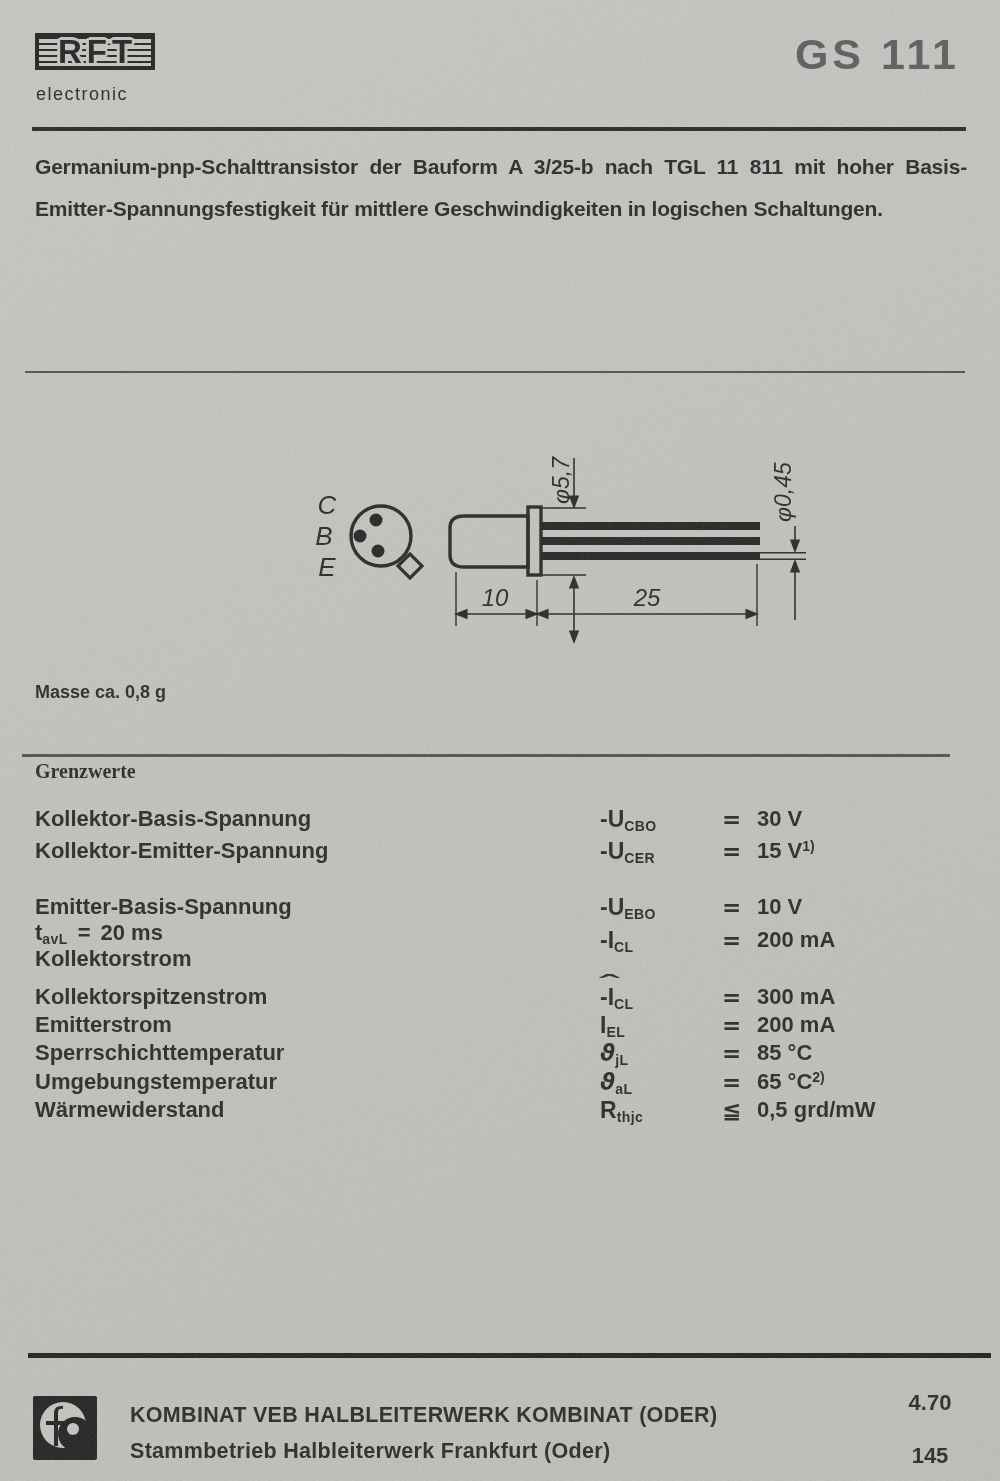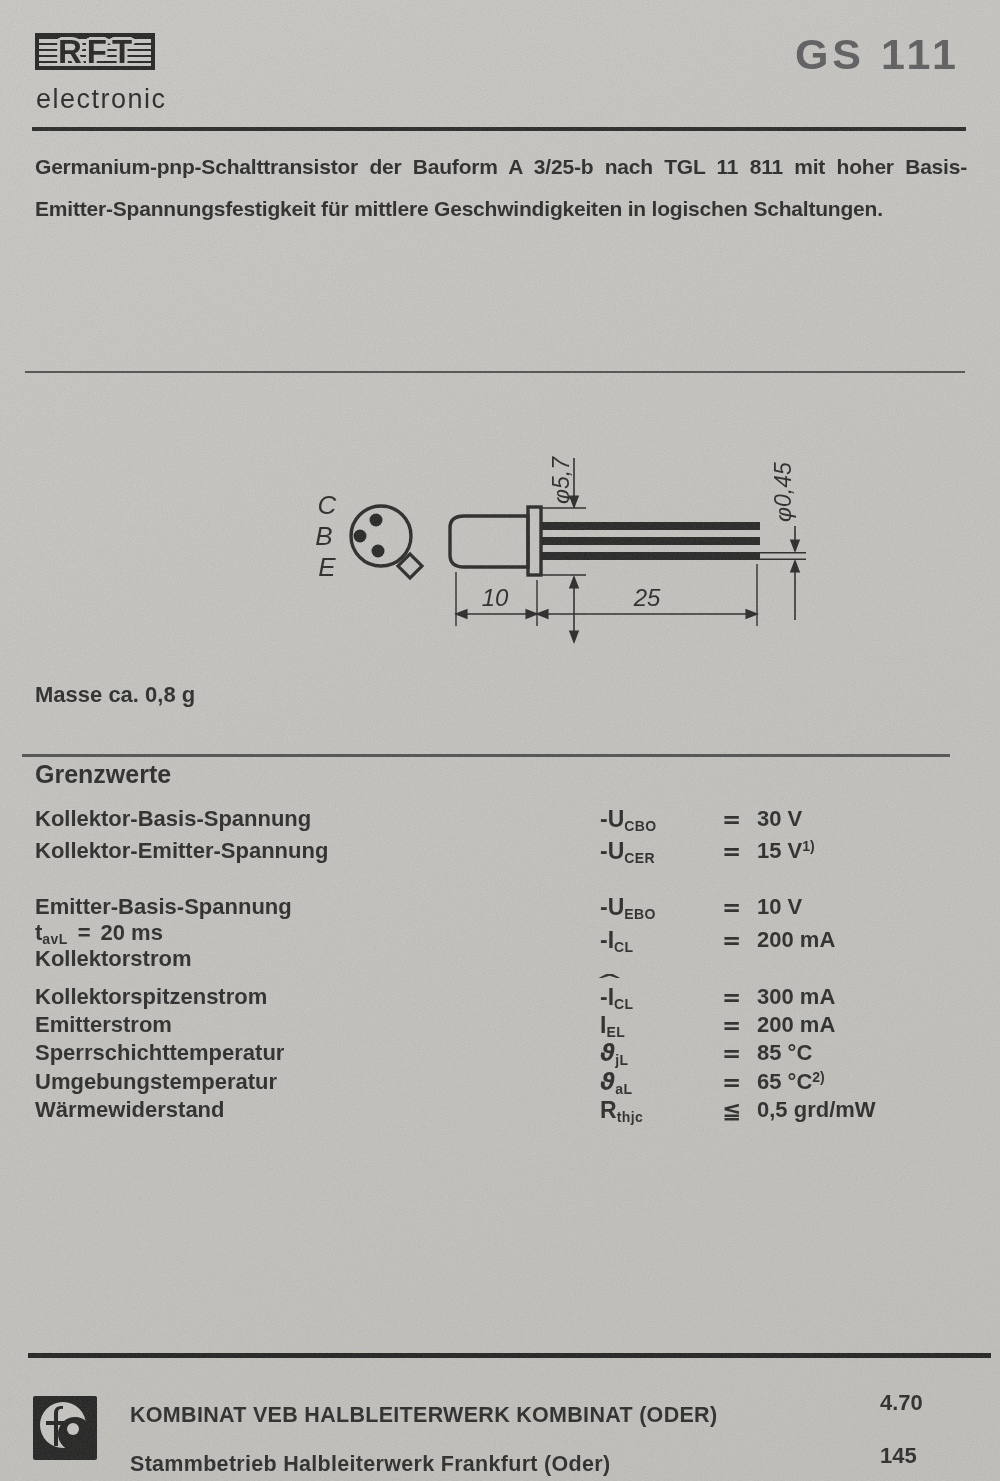--- a/index.html
+++ b/index.html
@@ -17,54 +17,54 @@
     position:absolute; left:35px; top:33px; width:120px; height:37px;
     border:4px solid #141414; box-sizing:border-box;
     background: repeating-linear-gradient(#141414 0 2px, rgba(0,0,0,0) 2px 6px);
     display:flex; align-items:center; justify-content:center;
   }
   .rft-text {
     font-weight:700; font-size:33px; letter-spacing:5px; padding-left:5px; color:#141414;
     text-shadow: -3px 0 0 #d6d4d0, 3px 0 0 #d6d4d0, 0 -3px 0 #d6d4d0, 0 3px 0 #d6d4d0,
                  -2px -2px 0 #d6d4d0, 2px -2px 0 #d6d4d0, -2px 2px 0 #d6d4d0, 2px 2px 0 #d6d4d0;
   }
-  .brand-sub { position:absolute; left:36px; top:84px; font-size:27px; letter-spacing:1.5px; color:#181818; }
+  .brand-sub { position:absolute; left:36px; top:84px; font-size:18px; letter-spacing:1.5px; color:#181818; }
   .product-code { position:absolute; left:620px; top:30px; width:340px; text-align:right;
     font-size:43px; font-weight:700; letter-spacing:4px; color:#59595c; }
 
   .rule { position:absolute; background:#1a1a1a; }
   .rule-thin { position:absolute; background:#4b4b4b; }
 
   .desc { position:absolute; left:35px; top:146px; width:932px; font-size:21px; font-weight:700;
     line-height:42px; letter-spacing:-0.2px; color:#1b1b1b; }
   .desc .l1 { text-align:justify; text-align-last:justify; }
 
-  .mass-note { position:absolute; left:35px; top:682px; font-size:22px; font-weight:700; }
-  .limits-heading { position:absolute; left:35px; top:760px; font-size:25px; font-weight:700; }
+  .mass-note { position:absolute; left:35px; top:682px; font-size:18px; font-weight:700; }
+  .limits-heading { position:absolute; left:35px; top:760px; font-size:20px; font-weight:700;font-family:Liberation Serif, serif; }
 
   
   .trow { position:absolute; left:35px; width:935px; height:32px; font-size:22px; font-weight:700; }
   .trow sub { font-size:14px; vertical-align:-4px; letter-spacing:0.4px; }
   .trow sup { font-size:14px; vertical-align:7px; }
   .trow .sym { position:absolute; left:565px; top:0; font-size:23px; }
   .trow .rel { position:absolute; left:687px; top:0; font-size:23px; font-family:"DejaVu Sans",sans-serif; }
   .trow .val { position:absolute; left:722px; top:0; }
   .trow.shift .sym, .trow.shift .rel, .trow.shift .val { top:7px; }
   .leq { margin:0 10px; }
   .om { font-style:italic; font-family:"DejaVu Sans",sans-serif; margin-left:7px; }
   .greek { font-family:"DejaVu Sans",sans-serif; font-style:italic; }
   .hat { position:absolute; left:5px; top:-15px; font-size:28px; font-weight:400;
          transform:scaleX(2.3); transform-origin:50% 50%; }
   .sym { white-space:nowrap; }
   .r0{top:806px}.r1{top:838px}.r2{top:866px}.r3{top:894px}.r4{top:920px}.r5{top:946px}
   .r6{top:984px}.r7{top:1012px}.r8{top:1040px}.r9{top:1069px}.r10{top:1097px}
 
   
   .footer-line { position:absolute; left:130px; font-size:21.5px; font-weight:700; letter-spacing:0.3px; }
-  .footer-num { position:absolute; left:880px; width:100px; text-align:left; font-size:22px; font-weight:700; }
+  .footer-num { position:absolute; left:880px; width:100px; text-align:center; font-size:22px; font-weight:700; }
 
   svg text { fill:#1a1a1a; }
   .dwg-line { stroke:#1a1a1a; fill:none; }
 </style>
 </head>
 <body>
 
 <div class="page">
 
   <div class="rft-box">
@@ -202,21 +202,21 @@
   <svg class="abs" style="left:33px; top:1396px;" width="64" height="64" viewBox="0 0 64 64">
     <rect width="64" height="64" rx="2" fill="#121212"></rect>
     <circle cx="30" cy="29" r="23" fill="#d6d4d0"></circle>
     <circle cx="42" cy="38" r="17" fill="#121212"></circle>
     <circle cx="40" cy="33" r="6" fill="#d6d4d0"></circle>
     <path d="M21,50 L21,16 Q22,9 30,10 L30,13 Q25,12 25,17 L25,50 Z" fill="#121212"></path>
     <rect x="13" y="25" width="18" height="4" fill="#121212"></rect>
   </svg>
 
   <div class="footer-line" style="top:1403px;">KOMBINAT VEB HALBLEITERWERK KOMBINAT (ODER)</div>
-  <div class="footer-line" style="top:1439px;margin-top:13px;">Stammbetrieb Halbleiterwerk Frankfurt (Oder)</div>
+  <div class="footer-line" style="top:1439px;">Stammbetrieb Halbleiterwerk Frankfurt (Oder)</div>
   <div class="footer-num" style="top:1390px;">4.70</div>
   <div class="footer-num" style="top:1443px;">145</div>
 
   <svg class="grain">
     <filter id="noise">
       <feTurbulence type="fractalNoise" baseFrequency="0.85" numOctaves="2" stitchTiles="stitch"></feTurbulence>
       <feColorMatrix type="matrix" values="0 0 0 0 0.25  0 0 0 0 0.25  0 0 0 0 0.24  0.5 0.5 0.5 0 0"></feColorMatrix>
     </filter>
     <rect width="1000" height="1481" filter="url(#noise)" opacity="0.30"></rect>
   </svg>

